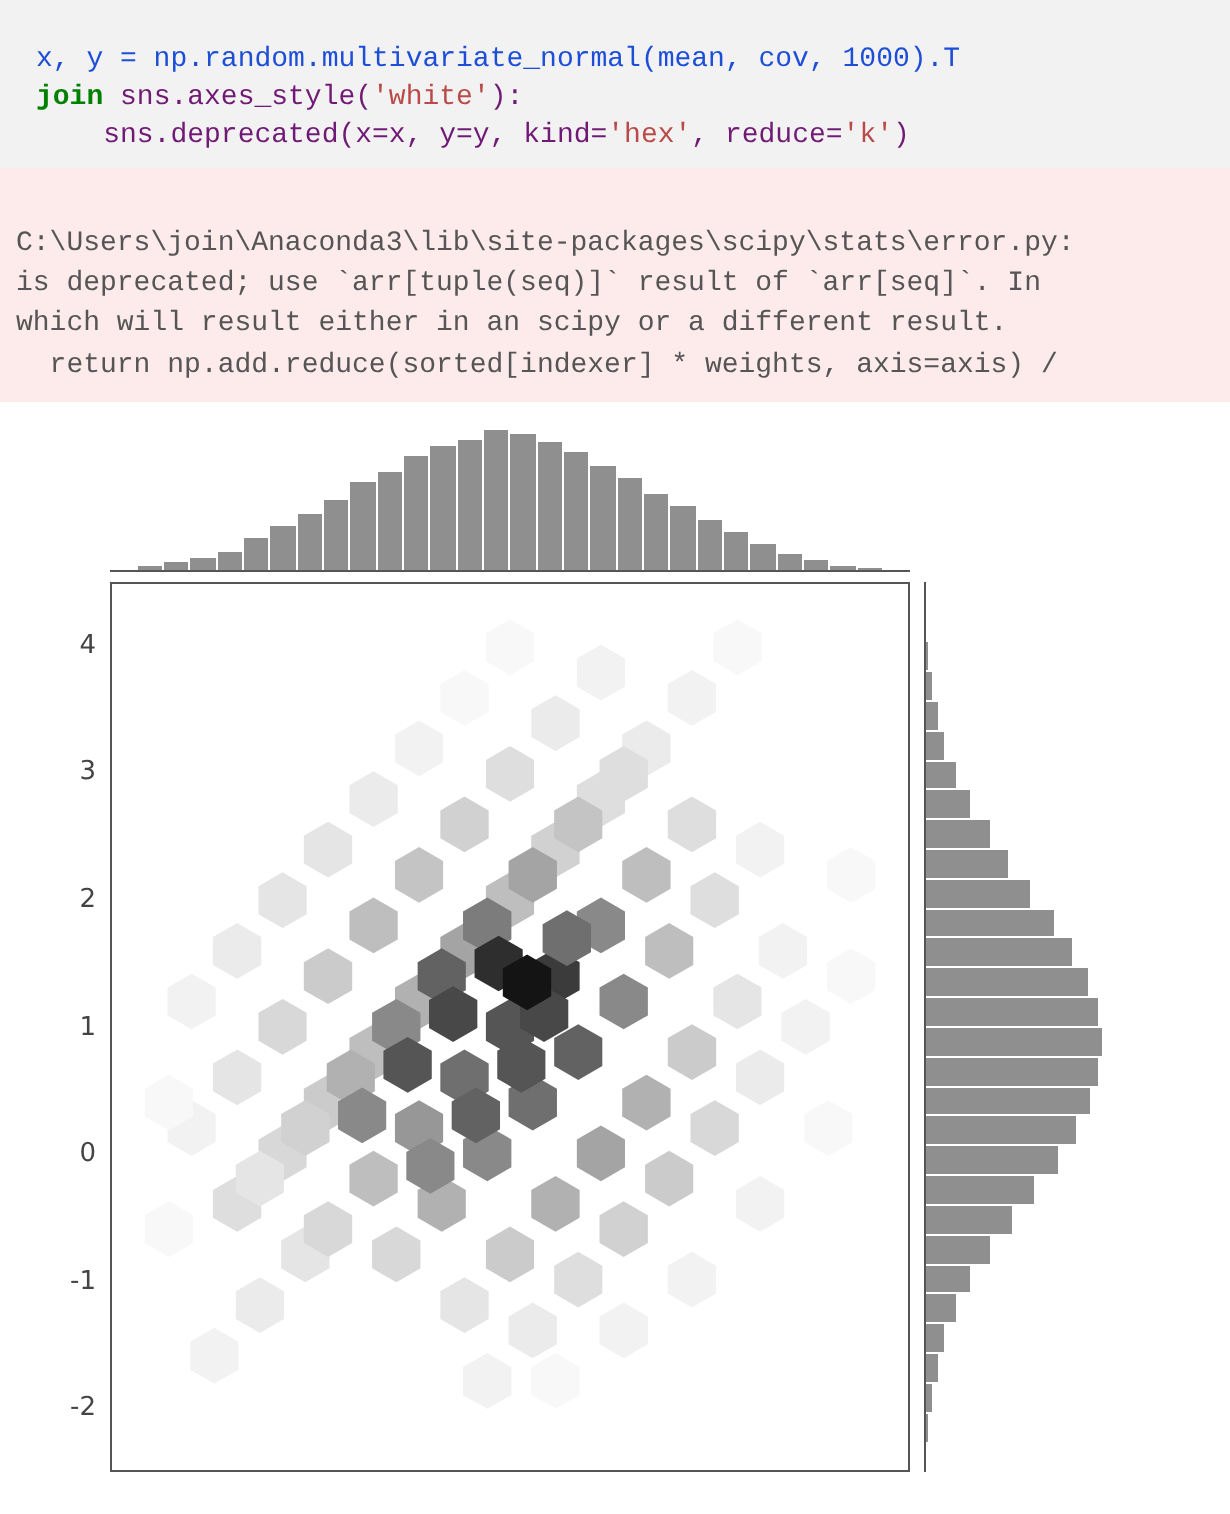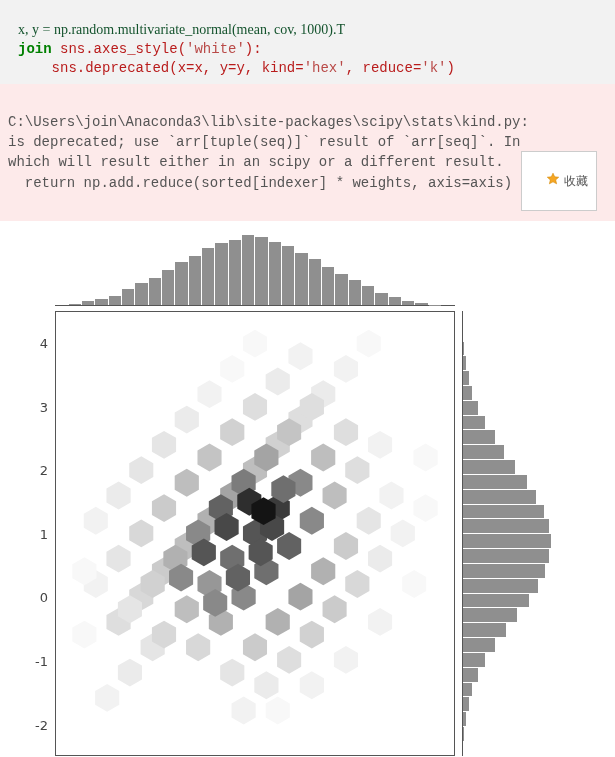--- a/index.html
+++ b/index.html
@@ -10,24 +10,24 @@
     width: 615px;
   }
   .code-block {
     background: #f2f2f2;
     padding: 2px 10px 6px 18px;
     line-height: 1.35;
     color: #333;
     white-space: pre;
     overflow: hidden;
   }
-  .code-block .dim { color: #14532d; font-family: Liberation Serif, serif; }
+  .code-block .dim { color: #1d4ed8; }
   .code-block .kw { color: #008000; font-weight: bold; }
   .code-block .str { color: #b94a48; }
-  .code-block .n  { color: #b91c1c; text-align: right; }
+  .code-block .n  { color: #701a75; text-align: right; }
   .warn-block {
     background: #fdeaea;
     color: #555;
     padding: 8px 10px 8px 8px;
     line-height: 1.45;
     white-space: pre;
     overflow: hidden;
     position: relative;
   }
   .fav-badge {
@@ -106,32 +106,24 @@
 </head>
 <body>
 
 <div class="code-block">
 <span class="dim">x, y = np.random.multivariate_normal(mean, cov, 1000).T</span>
 <span class="kw">join</span><span class="n"> sns.axes_style(</span><span class="str">'white'</span><span class="n">):</span>
 <span class="n">    sns.deprecated(x=x, y=y, kind=</span><span class="str">'hex'</span><span class="n">, reduce=</span><span class="str">'k'</span><span class="n">)</span>
 </div>
 
 <div class="warn-block">
-<span>C:\Users\join\Anaconda3\lib\site-packages\scipy\stats\kind.py:</span>
+<span>C:\Users\join\Anaconda3\lib\site-packages\scipy\stats\error.py:</span>
 <span>is deprecated; use `arr[tuple(seq)]` result of `arr[seq]`. In </span>
 <span>which will result either in an scipy or a different result.</span>
 <span>  return np.add.reduce(sorted[indexer] * weights, axis=axis) /</span>
-  <div class="fav-badge">
-    <span>
-      <svg viewBox="0 0 24 24">
-          <path fill="#f5a623" stroke="#d48806" stroke-width="1" d="M12 2l2.9 6.3 6.9.6-5.2 4.6 1.6 6.8L12 16.9 5.8 20.3l1.6-6.8L2.2 8.9l6.9-.6z"></path>
-        </svg>
-    </span>
-    <span>收藏</span>
-  </div>
 </div>
 
 <div class="chart-area">
 
   <div class="top-hist" id="top-hist">
       <div class="bar" style="height: 0px;"></div>
       <div class="bar" style="height: 1.59091px;"></div>
       <div class="bar" style="height: 3.97727px;"></div>
       <div class="bar" style="height: 6.36364px;"></div>
       <div class="bar" style="height: 9.54545px;"></div>

